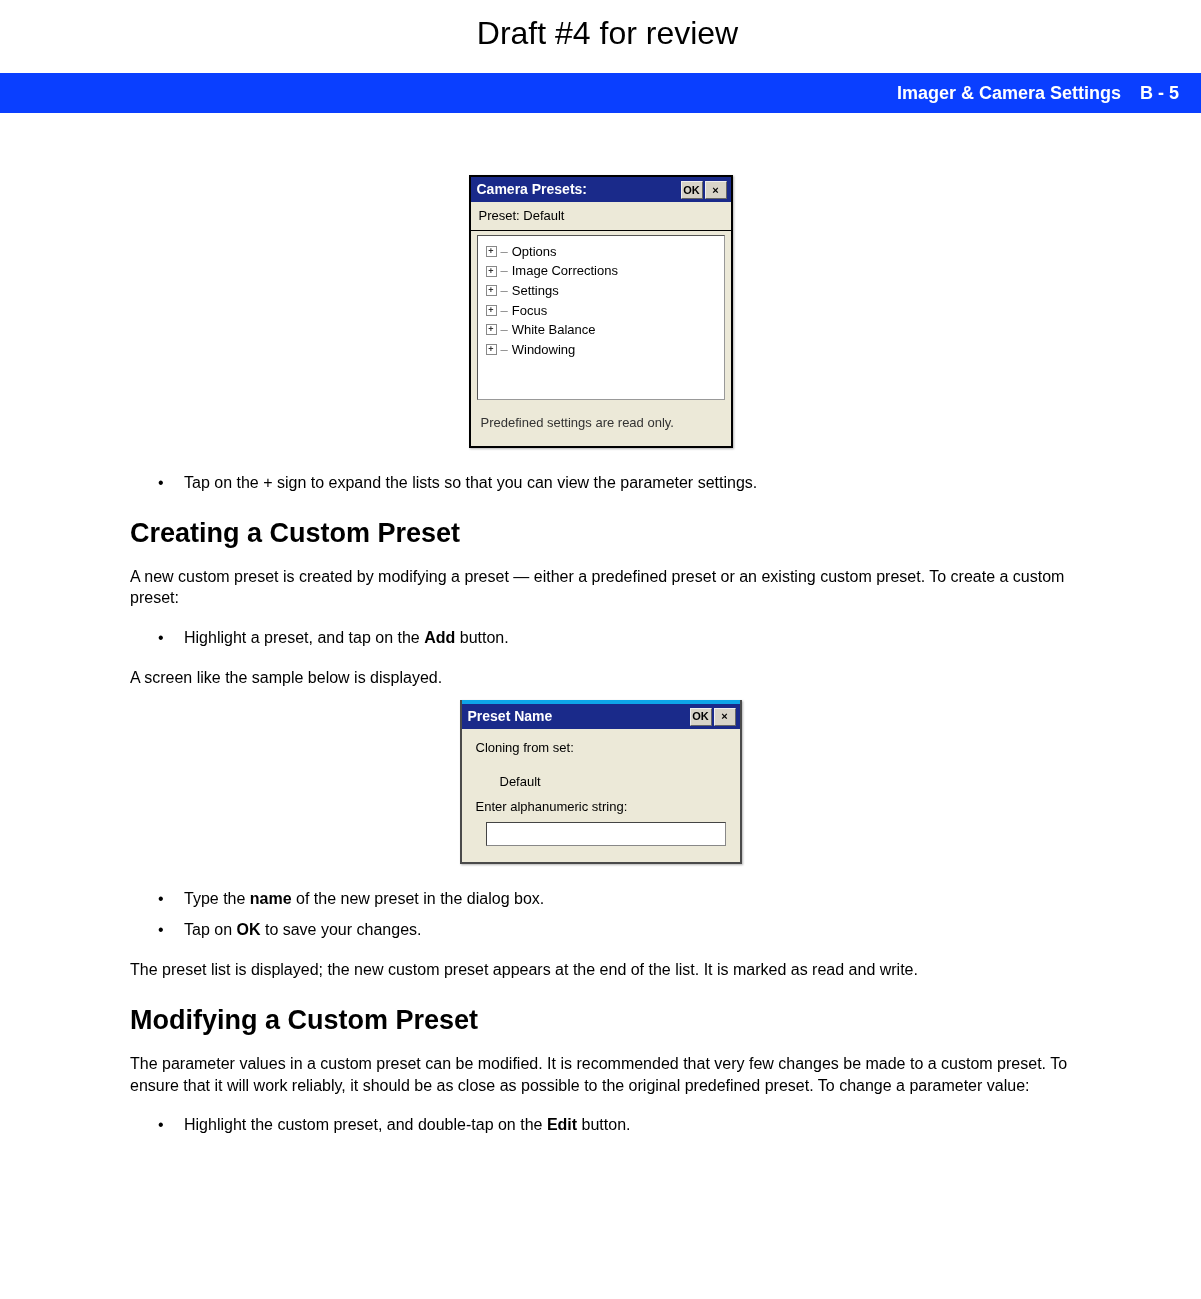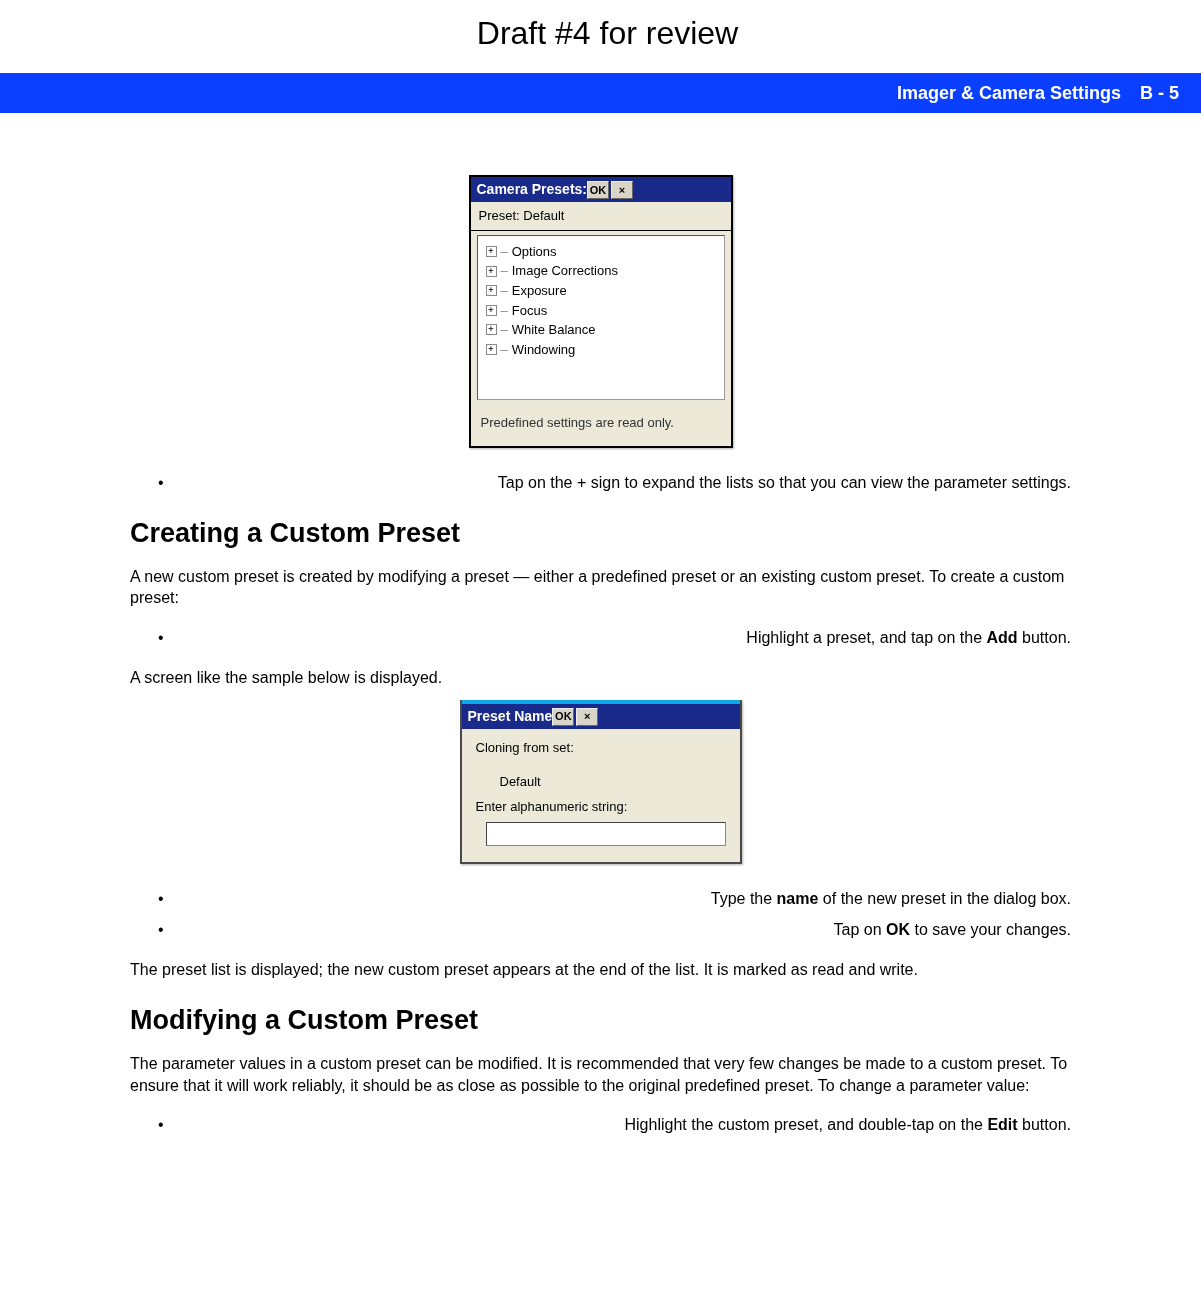--- a/index.html
+++ b/index.html
@@ -45,20 +45,21 @@
     font-family: Tahoma, Arial, sans-serif;
     font-size: 13px;
     background: #ece9d8;
   }
   .win-title {
     background: #1a2a8a;
     color: #fff;
     font-weight: bold;
     display: flex;
     align-items: center;
+    justify-content: space-between;
     padding: 3px 4px 3px 6px;
     border-top: 2px solid #000;
   }
   .win-title-label { font-size: 14px; }
   .win-btns { display: flex; gap: 2px; }
   .win-btn {
     background: #d8d4c8;
     border: 1px solid #666;
     border-top-color: #eee;
     border-left-color: #eee;
@@ -108,21 +109,20 @@
   .ro-note {
     padding: 10px 10px 14px 10px;
     color: #333;
     font-size: 13px;
     background: #ece9d8;
   }
   
   ul.bullet {
     list-style: none;
     margin: 18px 0 18px 28px;
-    text-align: right;
   }
   ul.bullet li {
     position: relative;
     padding-left: 26px;
     margin: 10px 0;
   }
   ul.bullet li::before {
     content: "•";
     position: absolute;
     left: 0;
@@ -192,21 +192,21 @@
           <span>Options</span>
         </div>
         <div class="tree-item">
           <span class="tree-plus">+</span>
             <span class="tree-dash">–</span>
           <span>Image Corrections</span>
         </div>
         <div class="tree-item">
           <span class="tree-plus">+</span>
             <span class="tree-dash">–</span>
-          <span>Exposure</span>
+          <span>Settings</span>
         </div>
         <div class="tree-item">
           <span class="tree-plus">+</span>
             <span class="tree-dash">–</span>
           <span>Focus</span>
         </div>
         <div class="tree-item">
           <span class="tree-plus">+</span>
             <span class="tree-dash">–</span>
           <span>White Balance</span>

